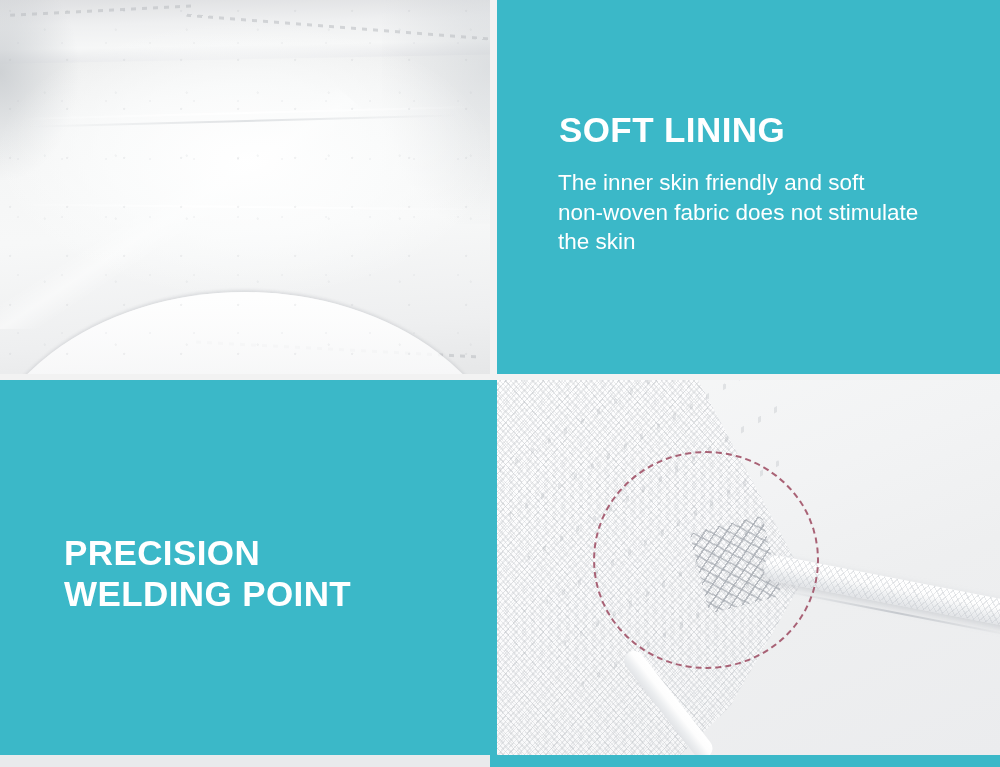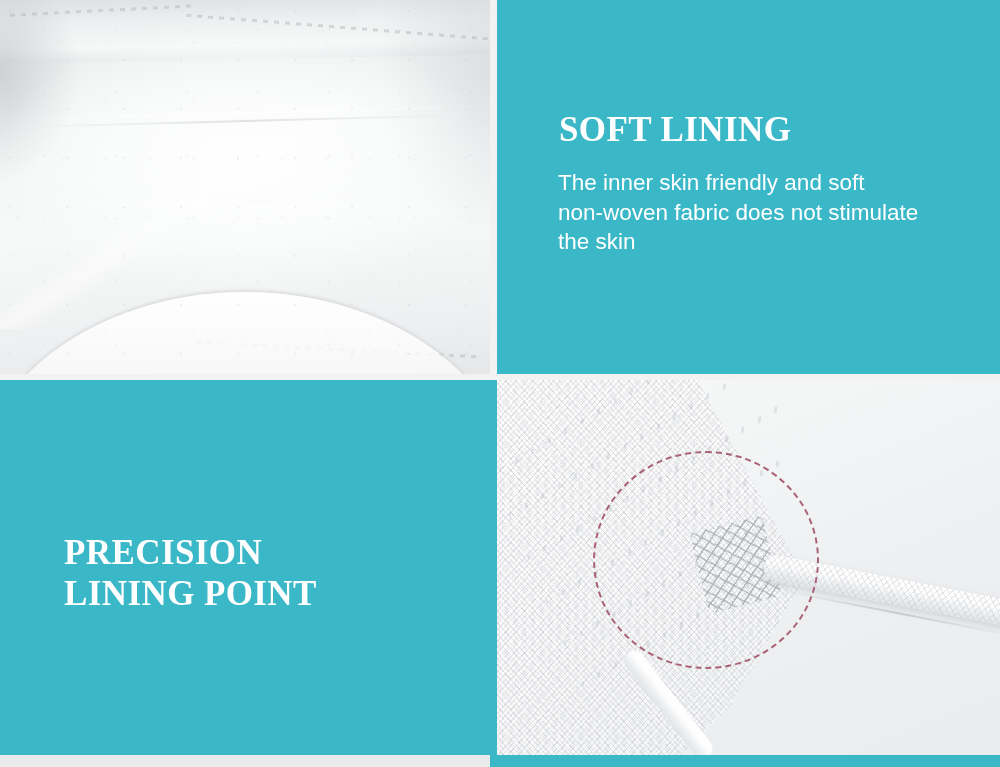--- a/index.html
+++ b/index.html
@@ -213,21 +213,21 @@
 
   
   .headline {
     position: absolute;
     color: #ffffff;
     font-weight: 700;
     font-size: 35px;
     letter-spacing: .4px;
     line-height: 1.16;
     white-space: pre-line;
-    font-family: Liberation Serif, serif;
+    font-family: Liberation Sans, sans-serif;
   }
   .bodytext {
     position: absolute;
     color: #ffffff;
     font-weight: 400;
     font-size: 22.5px;
     line-height: 1.32;
     white-space: pre-line;
     font-family: "Liberation Sans", sans-serif;
   }
@@ -269,21 +269,21 @@
 
   <h2 class="headline" id="tr-headline" style="margin:0;">SOFT LINING</h2>
 
   <p class="bodytext" id="tr-body" style="margin:0;">The inner skin friendly and soft
 non-woven fabric does not stimulate
  the skin</p>
 
   <div class="quad" id="quad-bl"></div>
 
   <h2 class="headline" id="bl-headline" style="margin:0;">PRECISION
-LINING POINT</h2>
+WELDING POINT</h2>
 
   <div class="quad" id="quad-br">
     <div class="photo-br-base">
 
       <div class="mask-body">
         <div class="weave"></div>
         <div class="weave-fine"></div>
       </div>
 
       <div class="weld-dots" style="left:-4%; top:2%;  width:62%; height:5px;"></div>

